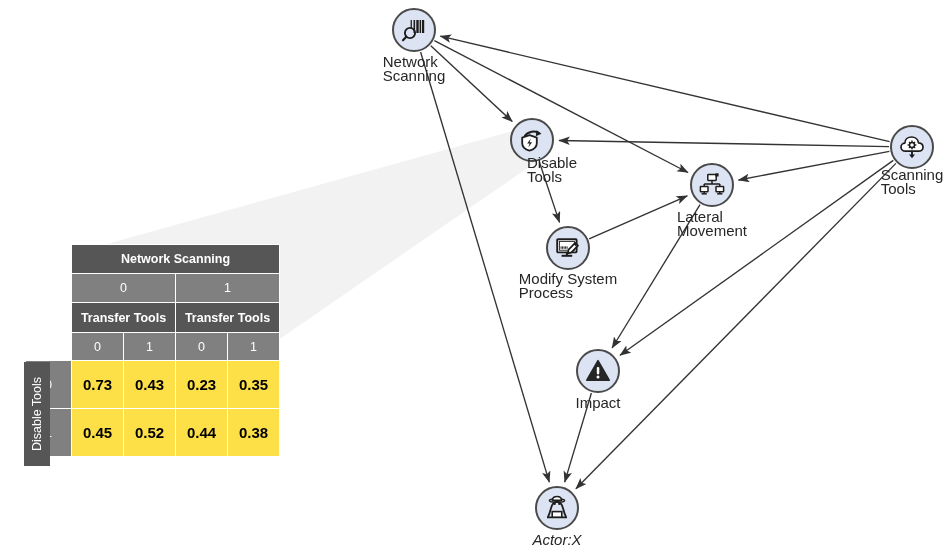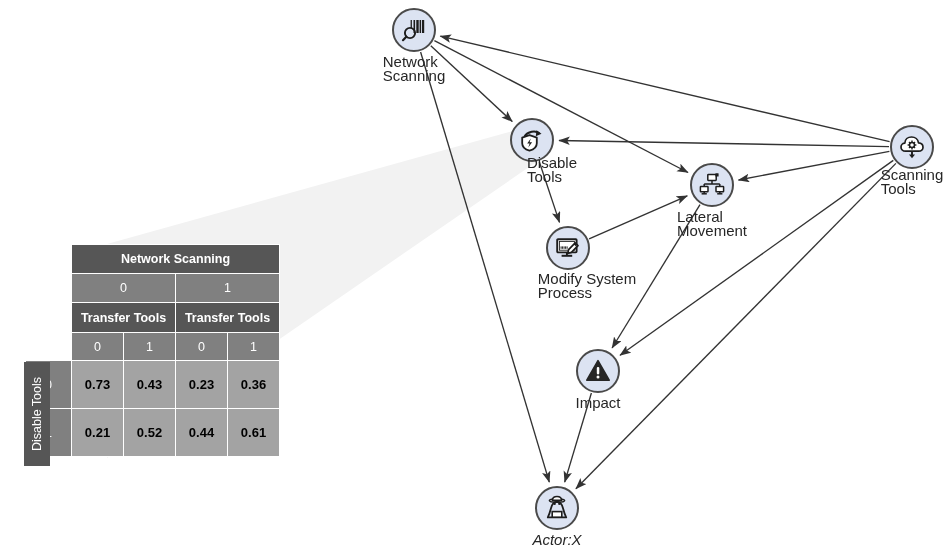--- a/index.html
+++ b/index.html
@@ -39,22 +39,22 @@
   .hdr-dark2{
     background:#565656;color:#ffffff;font-weight:bold;height:30px;
   }
   .hdr-mid2{
     background:#808080;color:#ffffff;font-weight:normal;height:28px;
   }
   .rowlabel{
     background:#808080;color:#ffffff;width:46px;height:48px;font-size:12px;
   }
   .val{
-    background:#a3a3a3;color:#000000;font-weight:bold;
-    width:52px;height:48px;border:1px solid #9b9b9b;font-size:13px;
+    background:#fde047;color:#000000;font-weight:bold;
+    width:52px;height:48px;border:1px solid #9b9b9b;font-size:15px;
   }
   .blank{background:#ffffff;border:none;}
   #vert-label{
     position:absolute;
     left:24px; top:362px;
     width:26px; height:104px;
     background:#565656;
     z-index:4;
   }
   #vert-label span{
@@ -187,21 +187,21 @@
               <rect x="10.1" y="11.4" width="1" height="2.4"></rect>
               <rect x="11.6" y="11.4" width="1" height="2.4"></rect>
             </g>
             <line x1="11.9" y1="17.4" x2="11.9" y2="20.2" stroke="#1d1d1d" stroke-width="1.9"></line>
             <line x1="6.6" y1="20.8" x2="17.2" y2="20.8" stroke="#1d1d1d" stroke-width="2"></line>
             <path d="M13.6 14.6 L20.2 7.8 L23 10.6 L16.4 17.4 L12.8 18.4 Z" fill="#ffffff" stroke="#1d1d1d" stroke-width="1.7" stroke-linejoin="round"></path>
             <line x1="19.2" y1="8.9" x2="22" y2="11.6" stroke="#1d1d1d" stroke-width="1.3"></line>
           </svg>
         </span>
       </div>
-      <div class="nodelabel" style="left: 568px; top: 272px; margin-left: 19px;">Modify System
+      <div class="nodelabel" style="left: 568px; top: 272px;">Modify System
 Process</div>
       <div class="node" style="left: 598px; top: 371px;">
         <span>
           <svg width="26" height="26" viewBox="0 0 26 26">
             <path d="M13 2.6 L24.2 22.2 L1.8 22.2 Z" fill="#262626" stroke="#262626" stroke-width="1.6" stroke-linejoin="round"></path>
             <rect x="11.8" y="9" width="2.5" height="7.4" rx="1.1" fill="#ffffff"></rect>
             <circle cx="13" cy="19.1" r="1.5" fill="#ffffff"></circle>
           </svg>
         </span>
       </div>
@@ -269,29 +269,29 @@
       <td class="hdr-mid2">1</td>
       <td class="hdr-mid2">0</td>
       <td class="hdr-mid2">1</td>
     </tr>
     <tr>
       <td class="blank"></td>
       <td class="rowlabel">0</td>
       <td class="val">0.73</td>
       <td class="val">0.43</td>
       <td class="val">0.23</td>
-      <td class="val">0.36</td>
+      <td class="val">0.35</td>
     </tr>
     <tr>
       <td class="blank"></td>
       <td class="rowlabel">1</td>
-      <td class="val">0.21</td>
+      <td class="val">0.45</td>
       <td class="val">0.52</td>
       <td class="val">0.44</td>
-      <td class="val">0.61</td>
+      <td class="val">0.38</td>
     </tr>
   </tbody>
     </table>
 
   <div id="vert-label">
     <span>Disable Tools</span>
   </div>
 
 </div>
 

